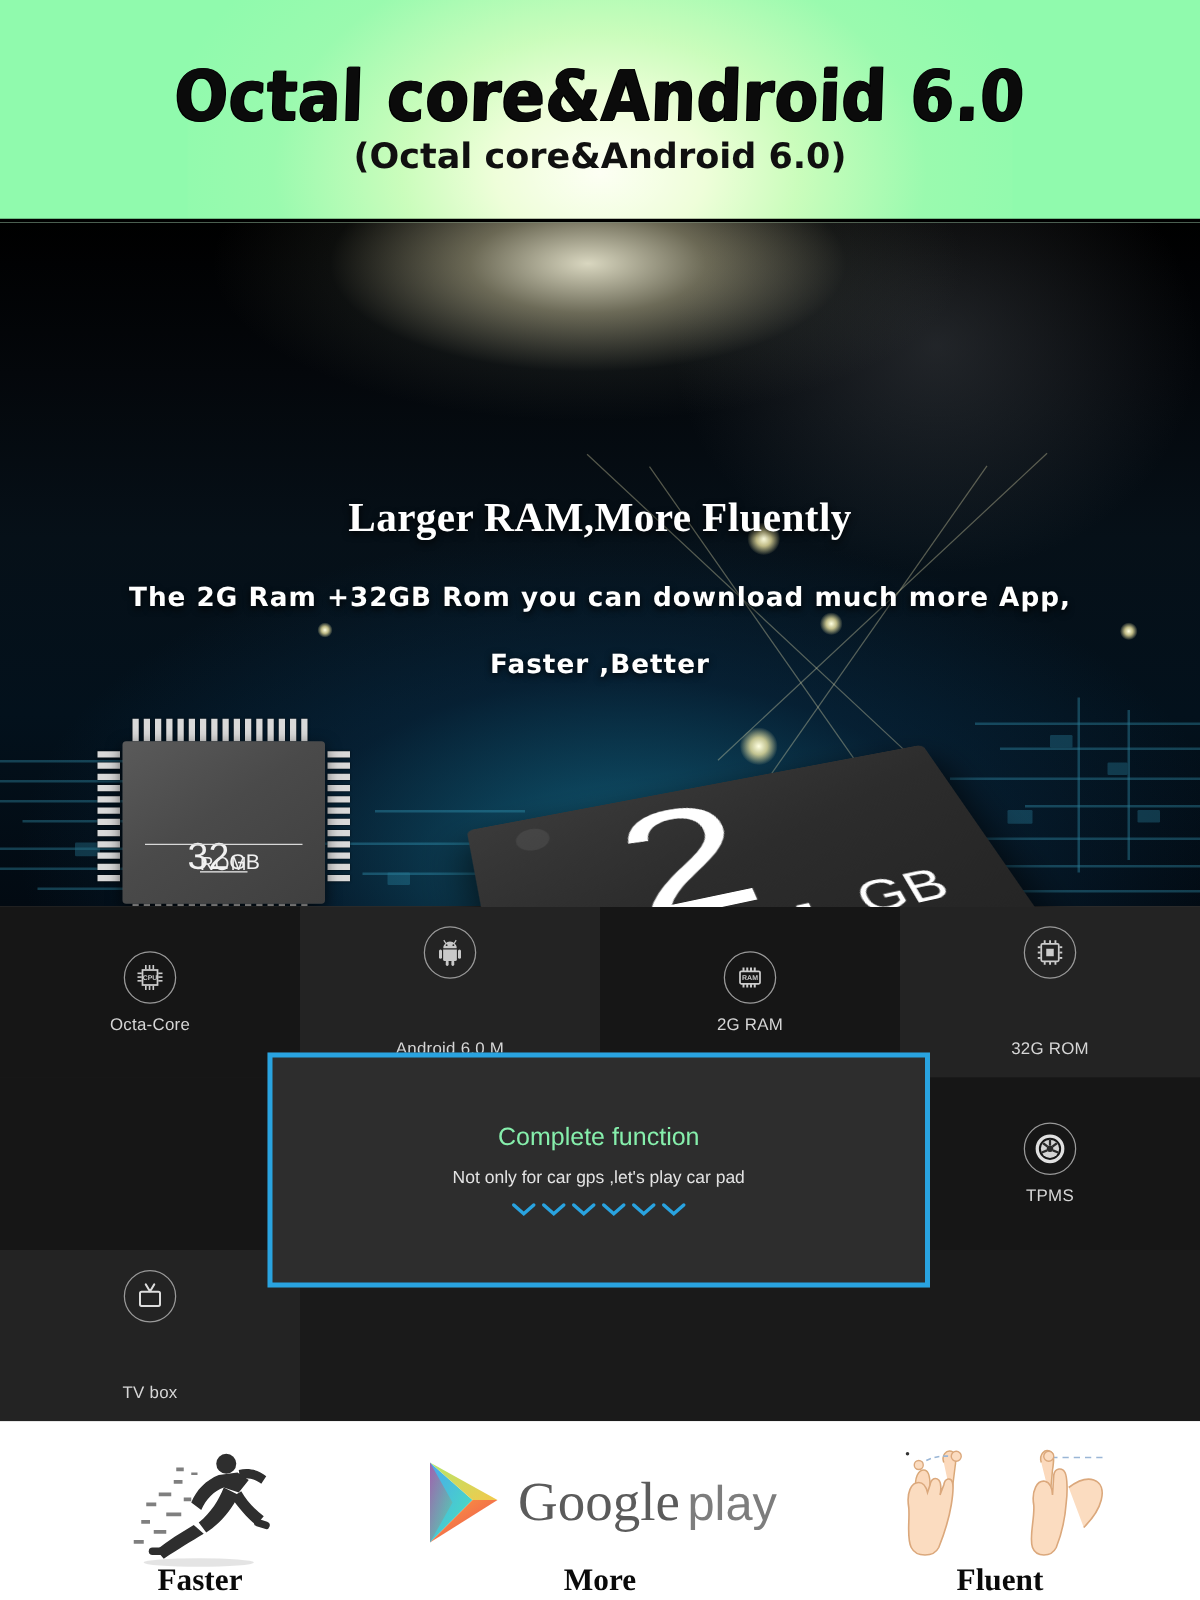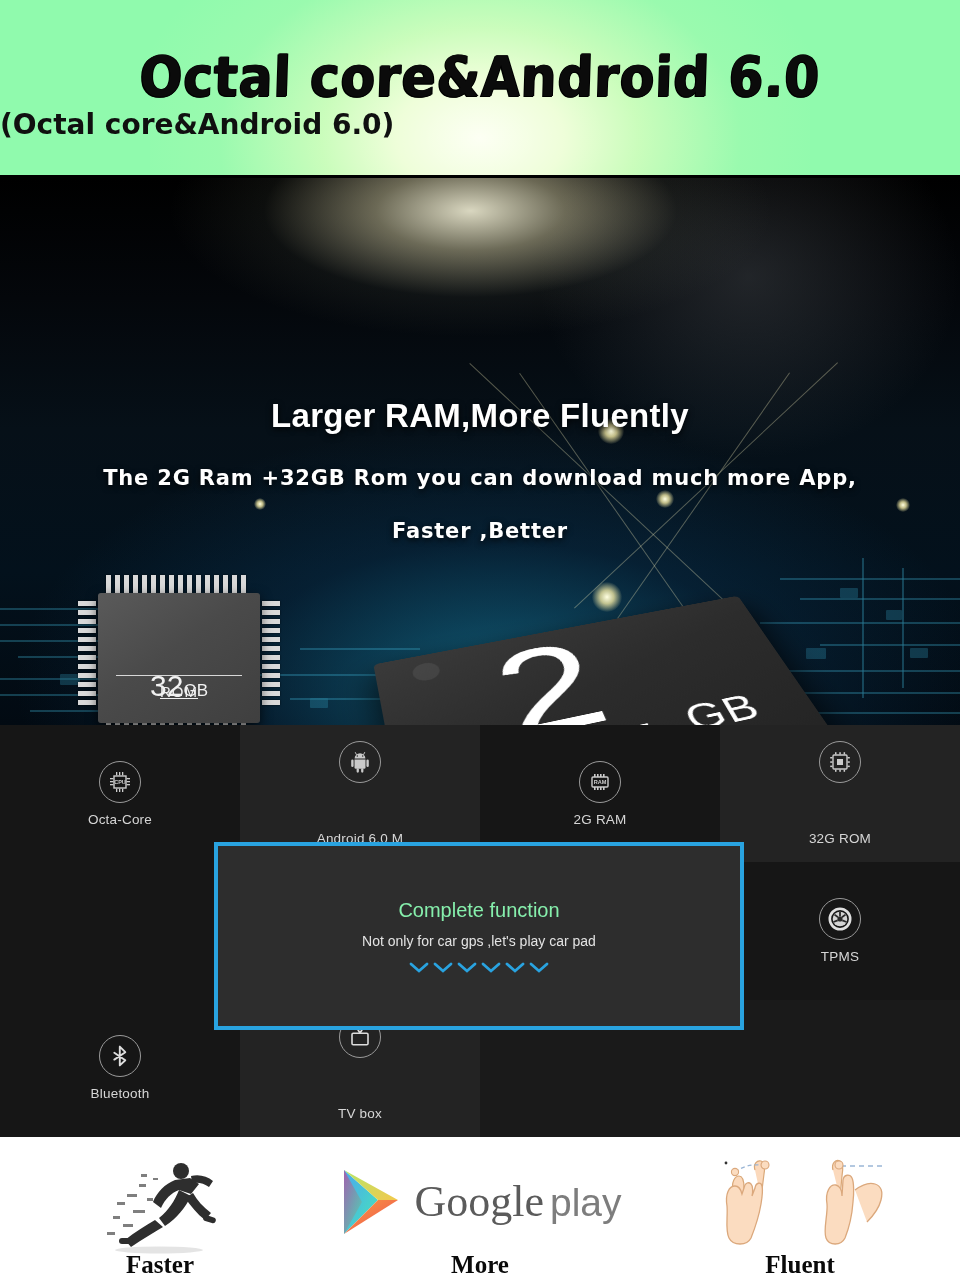--- a/index.html
+++ b/index.html
@@ -31,21 +31,21 @@
     position:absolute; left:0; right:0; top:48px;
     text-align:center;
     font-family:"DejaVu Sans", sans-serif;
     font-size:50px; font-weight:bold; color:#0b0b0b;
     letter-spacing:1px;
     transform:scaleY(1.12) skewX(-2deg);
     text-shadow:1px 0 0 #000, 0 1px 0 #000, -1px 1px 0 #000;
   }
   .hero-sub {
     position:absolute; left:0; right:0; top:108px;
-    text-align:left;
+    text-align:center;
     font-family:"DejaVu Sans", sans-serif;
     font-size:28px; font-weight:bold; color:#101010;
   }
   .hero-rule { position:absolute; left:0; bottom:0; width:960px; height:3px; background:#000; }
 
   
   .banner {
     position:relative; width:960px; height:547px;
     background:
       radial-gradient(ellipse 430px 180px at 49% 6%, rgba(255,252,225,.85) 0%, rgba(255,248,200,.42) 22%, rgba(120,130,110,.10) 48%, rgba(0,0,0,0) 70%),
@@ -60,21 +60,21 @@
   .pad { position:absolute; background:rgba(60,180,215,.45); border-radius:1px; }
   .sparkle-line { position:absolute; background:rgba(235,230,180,.35); height:1px; transform-origin:0 0; }
   .sparkle {
     position:absolute; border-radius:50%;
     background:radial-gradient(circle, rgba(255,255,225,1) 0%, rgba(255,244,170,.75) 32%, rgba(255,230,120,0) 72%);
   }
 
   .banner-h1 {
     position:absolute; left:0; right:0; top:219px;
     text-align:center; color:#fff;
-    font-family:Liberation Sans, sans-serif;
+    font-family:Liberation Serif, serif;
     font-size:33px; font-weight:bold; letter-spacing:.3px;
     text-shadow:0 2px 6px rgba(0,0,0,.9);
   }
   .banner-p1 {
     position:absolute; left:0; right:0; top:288px;
     text-align:center; color:#fff;
     font-family:"DejaVu Sans", sans-serif;
     font-size:21px; font-weight:bold; letter-spacing:.8px;
     text-shadow:0 2px 6px rgba(0,0,0,.9);
   }
@@ -444,28 +444,20 @@
           <circle cx="13" cy="13" r="7.3" fill="#d4d4d4"></circle>
           <circle cx="13" cy="13" r="2.6" fill="#2a2a2a"></circle>
           <g stroke="#2a2a2a" stroke-width="1.8">
             <path d="M13 10.4V5.9M15.3 14.3l4.3 1.7M10.7 14.3l-4.3 1.7M14.9 11.3l3.6-2.7M11.1 11.3 7.5 8.6"></path>
           </g>
         </svg>
       </div>
       <div class="cell-label">TPMS</div>
     </div>
 
-    <div class="cell dark">
-      <div class="ring">
-        <svg width="24" height="24" viewBox="0 0 24 24" fill="none" stroke="#ddd" stroke-width="1.9" stroke-linejoin="round" stroke-linecap="round">
-          <path d="M11.8 2.6v18.8l5.5-5.2-11-7.4M6.3 15.6l11-7.4-5.5-5.6"></path>
-        </svg>
-      </div>
-      <div class="cell-label">Bluetooth</div>
-    </div>
 
     <div class="cell alt">
       <div class="ring">
         <svg width="26" height="26" viewBox="0 0 26 26" fill="none" stroke="#ddd" stroke-width="1.6" stroke-linecap="round">
           <rect x="5" y="9.3" width="16" height="11.4" rx="1.3"></rect>
           <path d="M9.6 3.5 12.9 9M16.4 3.5 13.1 9"></path>
         </svg>
       </div>
       <div class="cell-label">TV box</div>
     </div>

